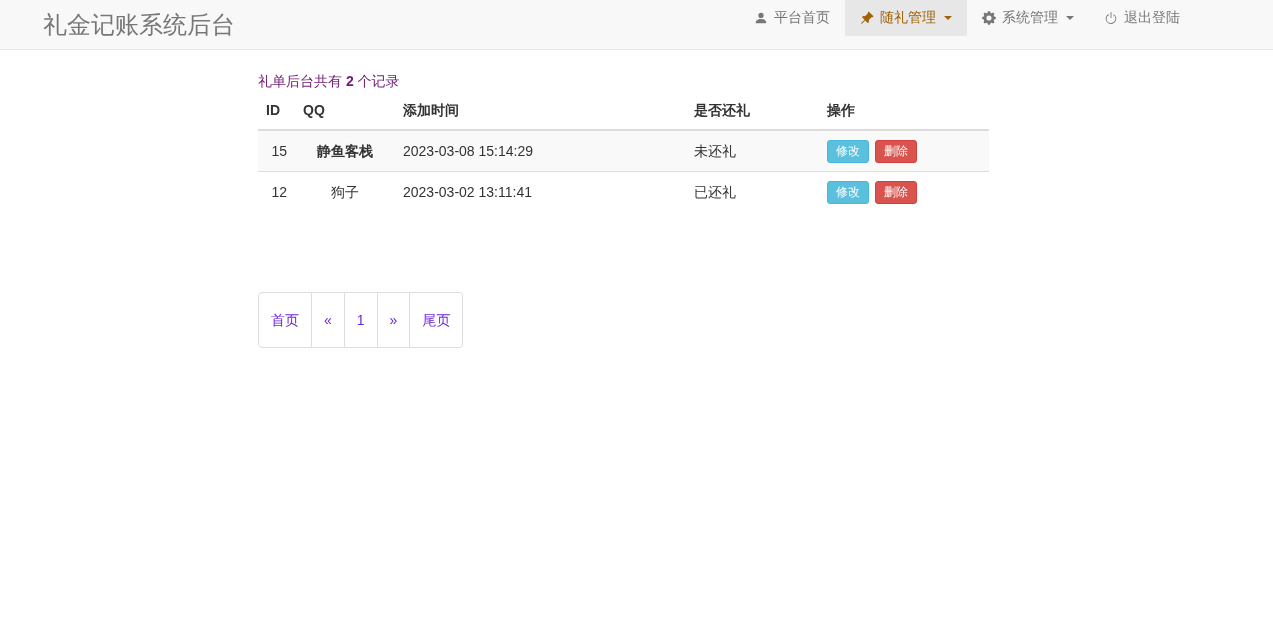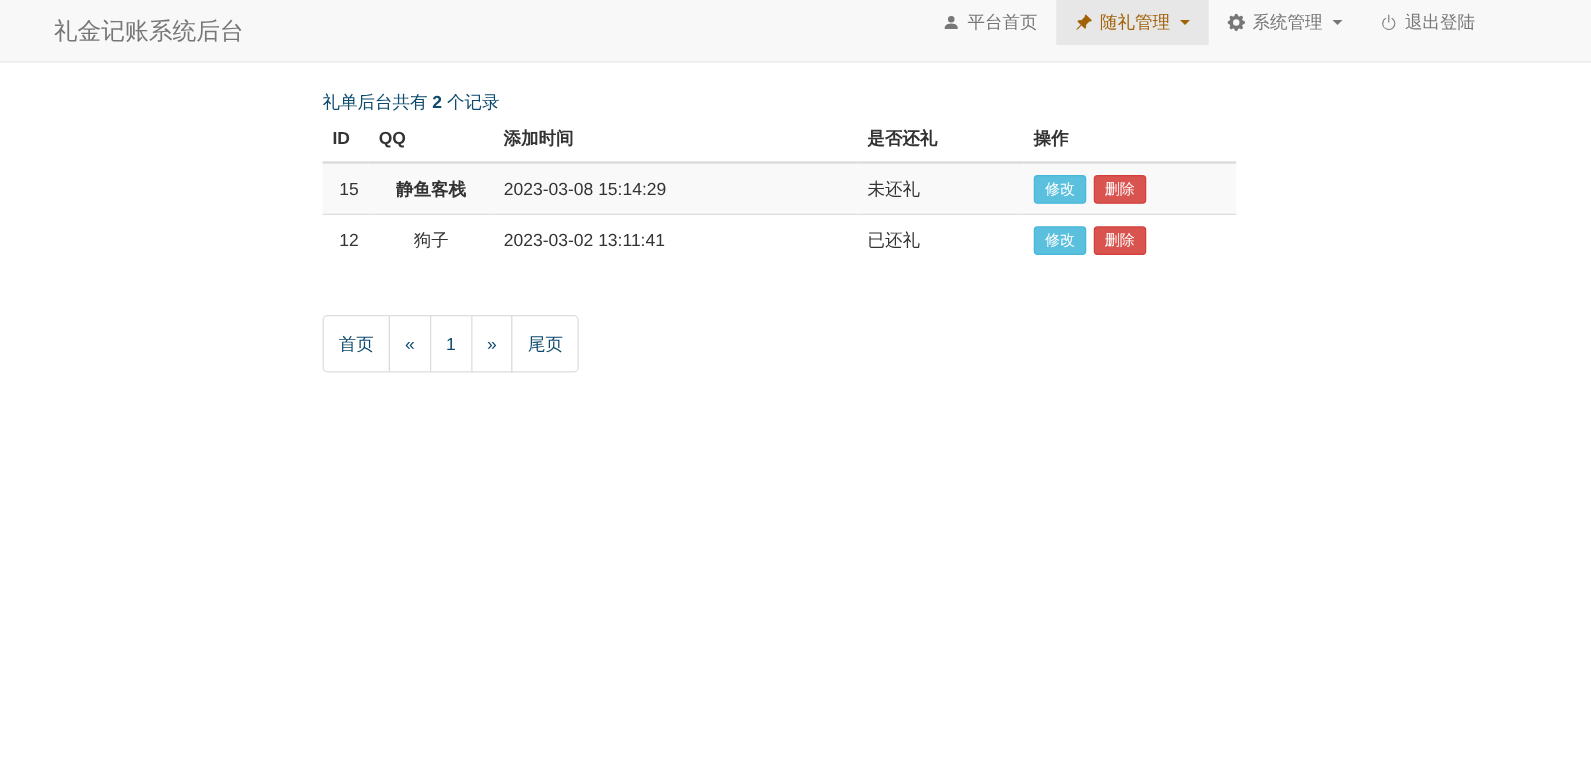--- a/index.html
+++ b/index.html
@@ -18,21 +18,21 @@
     height: 50px;
     background: var(--navbar-bg, #f8f8f8);
     border-bottom: 1px solid var(--navbar-border, #e7e7e7);
     display: flex;
     justify-content: space-between;
     align-items: stretch;
   }
   .brand {
     display: flex; align-items: center;
     padding: 0 15px 0 43px;
-    font-size: 19px;
+    font-size: 24px;
     color: #777;
     text-decoration: none;
     white-space: nowrap;
   }
   .nav {
     display: flex;
     list-style: none;
     margin: 0 78px 0 0;
     padding: 0;
   }
@@ -61,21 +61,21 @@
   }
 
   
   .content {
     margin: 21px 0 0 258px;
     width: 731px;
   }
   .summary {
     margin: 0;
     line-height: 20px;
-    color: #0c4a6e;
+    color: #701a75;
   }
   .summary .count { font-weight: bold; }
 
   table.records {
     width: 100%;
     border-collapse: collapse;
     margin-top: 0;
     margin-bottom: 20px;
   }
   .records th {
@@ -116,30 +116,31 @@
 
   
   .pagination {
     display: inline-flex;
     list-style: none;
     margin: 20px 0 0 0;
     padding: 0;
   }
   .pagination li a {
     display: block;
-    padding: 12px 12px;
+    padding: 17px 12px;
     line-height: 20px;
     border: 1px solid #ddd;
     margin-left: -1px;
     background: #fff;
-    color: #0c4a6e;
+    color: #6d28d9;
     text-decoration: none;
     cursor: pointer;
     min-width: 33px;
     text-align: center;
+    margin-top: 40px;
   }
   .pagination li:first-child a { margin-left: 0; border-radius: 4px 0 0 4px; }
   .pagination li:last-child a { border-radius: 0 4px 4px 0; }
 </style>
 </head>
 <body>
 
 <nav class="navbar">
   <a class="brand">礼金记账系统后台</a>
   <ul class="nav">

